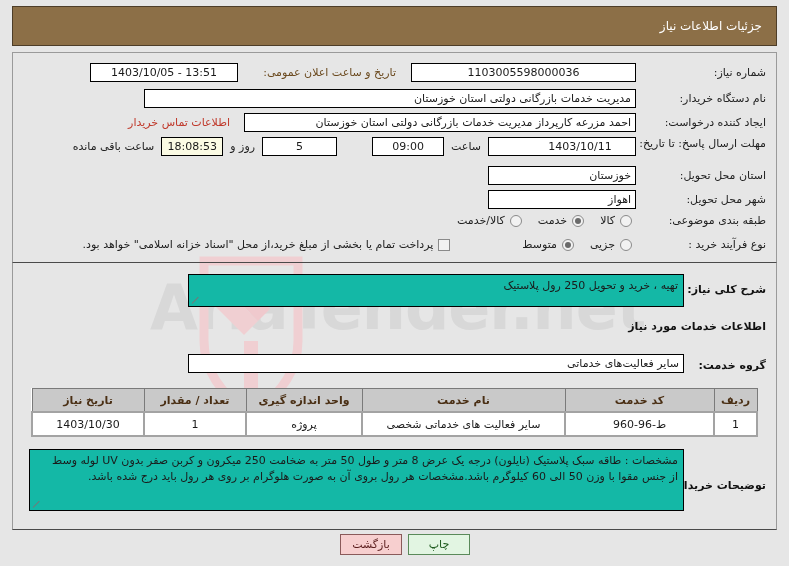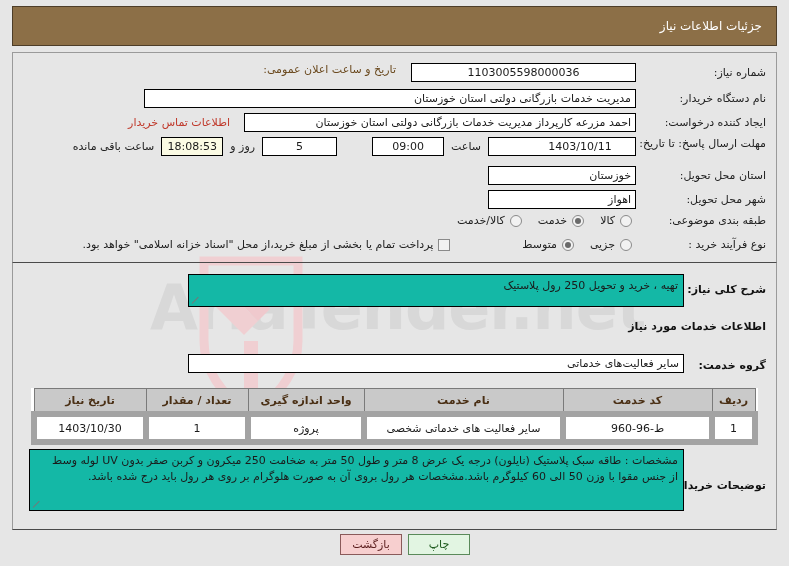--- a/index.html
+++ b/index.html
@@ -193,21 +193,21 @@
     border: 1px solid #7a7a7a;
     color: #4a2f14;
     font-weight: bold;
     height: 22px;
     padding: 0 4px;
     text-align: center;
     white-space: nowrap;
   }
   #items-table td {
     background: #ffffff;
-    border: 6px solid #a3a3a3;
+    border: 2px solid #a3a3a3;
     height: 22px;
     padding: 0 4px;
     text-align: center;
     color: #1a1a1a;
     white-space: nowrap;
   }
 
   
   .btn {
     position: absolute;
@@ -242,20 +242,21 @@
 </div>
 
 <div class="panel" id="panel-top">
 
   <div class="row" style="right:10px; top:10px;">
     <span class="lbl" style="width:122px;">شماره نیاز:</span>
     <span class="fld center" style="width:225px; margin-right:8px;">1103005598000036</span>
   </div>
   <div class="row" style="right:380px; top:10px;">
     <span class="lbl lbl-brown" style="width:152px;">تاریخ و ساعت اعلان عمومی:</span>
+    <span class="fld center" style="width:148px; margin-right:6px;">13:51 - 1403/10/05</span>
   </div>
 
   <div class="row" style="right:10px; top:36px;">
     <span class="lbl" style="width:122px;">نام دستگاه خریدار:</span>
     <span class="fld right" style="width:492px; margin-right:8px;">مدیریت خدمات بازرگانی دولتی استان خوزستان</span>
   </div>
 
   <div class="row" style="right:10px; top:60px;">
     <span class="lbl" style="width:122px;">ایجاد کننده درخواست:</span>
     <span class="fld right" style="width:392px; margin-right:8px;">احمد مزرعه کارپرداز مدیریت خدمات بازرگانی دولتی استان خوزستان</span>

